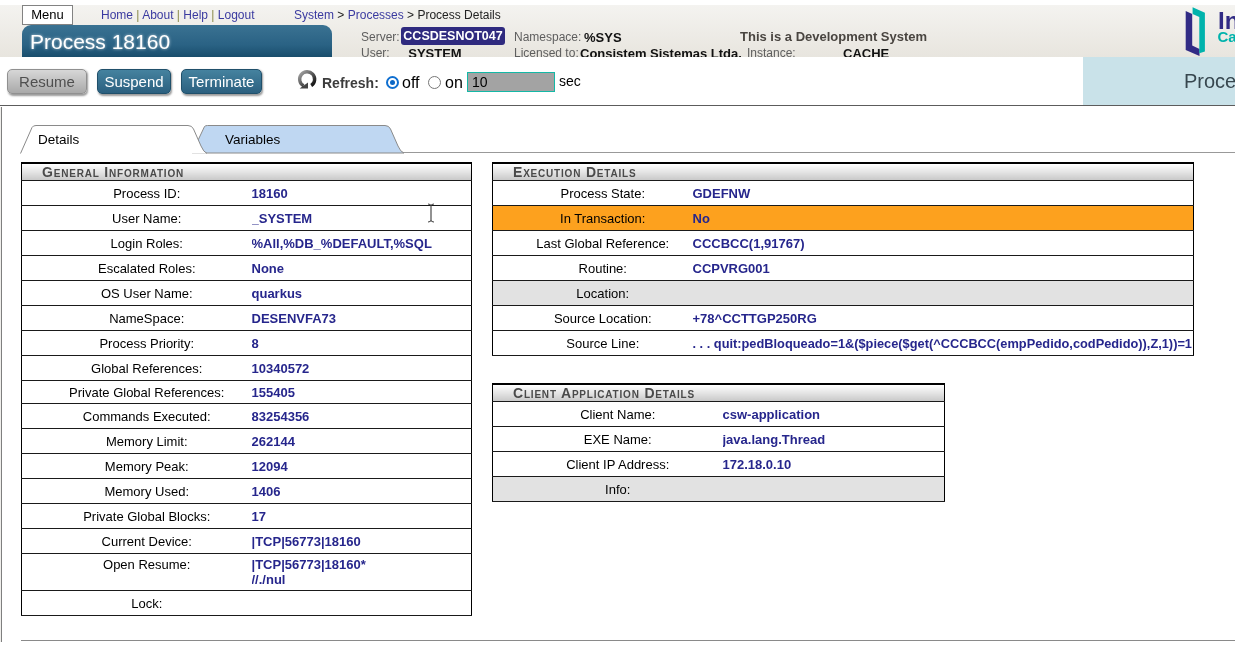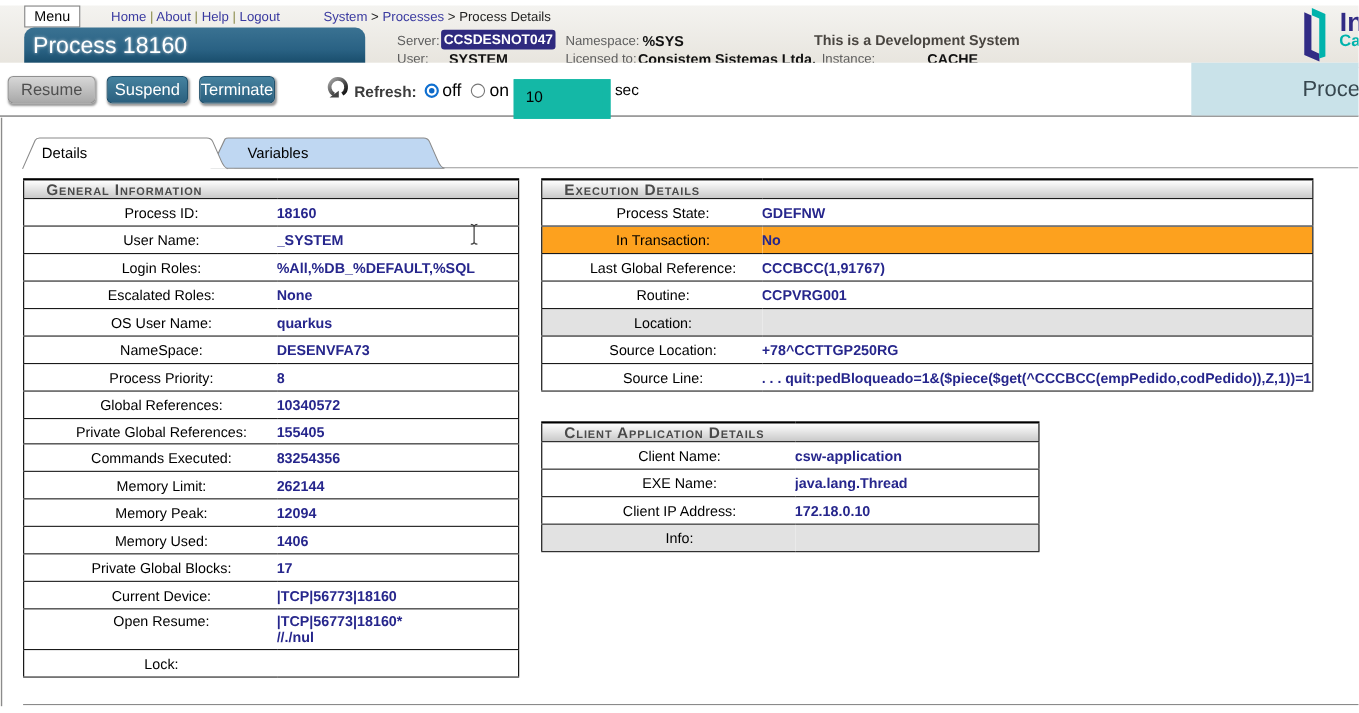--- a/index.html
+++ b/index.html
@@ -33,34 +33,34 @@
 #bluepanel { position:absolute; left:1083px; top:0; width:152px; height:48px;
   background:#c9e2e9; overflow:hidden; }
 #bluepanel span { position:absolute; left:101px; top:13px; font-size:20px;
   color:#37474f; white-space:nowrap; }
 .btn { position:absolute; top:12px; height:25px; border-radius:5px; font-size:15px;
   text-align:center; box-shadow:1px 1.5px 2px rgba(0,0,0,.4); }
 .btnblue { background:linear-gradient(#45829f,#2b607f); border:1px solid #20506b; color:#fff; }
 #btn-resume { left:7px; width:80px; background:linear-gradient(#d7d7d7,#a9a9a9);
   border:1px solid #909090; color:#4f4f4f; }
 #btn-suspend { left:97px; width:74px; }
-#btn-terminate { left:181px; width:69px; }
+#btn-terminate { left:181px; width:81px; }
 .btn span { display:inline-block; line-height:23px; }
 #refreshlab { position:absolute; left:322px; top:18px; font-size:14px;
   font-weight:bold; color:#3c3c3c; }
 .radio { position:absolute; top:19px; width:13px; height:13px; border-radius:50%;
   background:#fff; }
 #radio-off { left:386px; border:2px solid #0f6fd0; }
 #radio-off::after { content:""; position:absolute; left:2px; top:2px; width:5px;
   height:5px; border-radius:50%; background:#0b67c6; }
 #radio-on { left:428px; border:1.5px solid #777; }
 #lab-off { position:absolute; left:402px; top:17px; font-size:16px; color:#000; }
 #lab-on { position:absolute; left:445px; top:17px; font-size:16px; color:#000; }
-#secinput { position:absolute; left:467px; top:15px; width:88px; height:36px;
-  border:7px solid #14b8a6; font-size:14px; color:#000; padding-left:4px; line-height:18px; background:#14b8a6; }
+#secinput { position:absolute; left:467px; top:15px; width:88px; height:20px;
+  border:1px solid #14b8a6; font-size:14px; color:#000; padding-left:4px; line-height:18px; background:#a3a3a3; }
 #seclab { position:absolute; left:559px; top:16px; font-size:14px; color:#000; }
 
 #leftstrip { position:absolute; left:0; top:107px; width:1px; height:535px; background:#efeeeb; }
 #leftline { position:absolute; left:1px; top:107px; width:1px; height:535px; background:#7f7f7f; }
 #footline { position:absolute; left:21px; top:640px; width:1214px; height:1px; background:#8a8a8a; }
 
 table.grid { position:absolute; border-collapse:collapse; table-layout:fixed;
   font-size:13px; }
 table.grid td { border-top:1px solid #1a1a1a; border-bottom:1px solid #1a1a1a; border-left:none; border-right:none; padding:0; overflow:hidden; white-space:nowrap; }
 table.grid td.lab { padding-left:20px; color:#000;text-align:center; }

